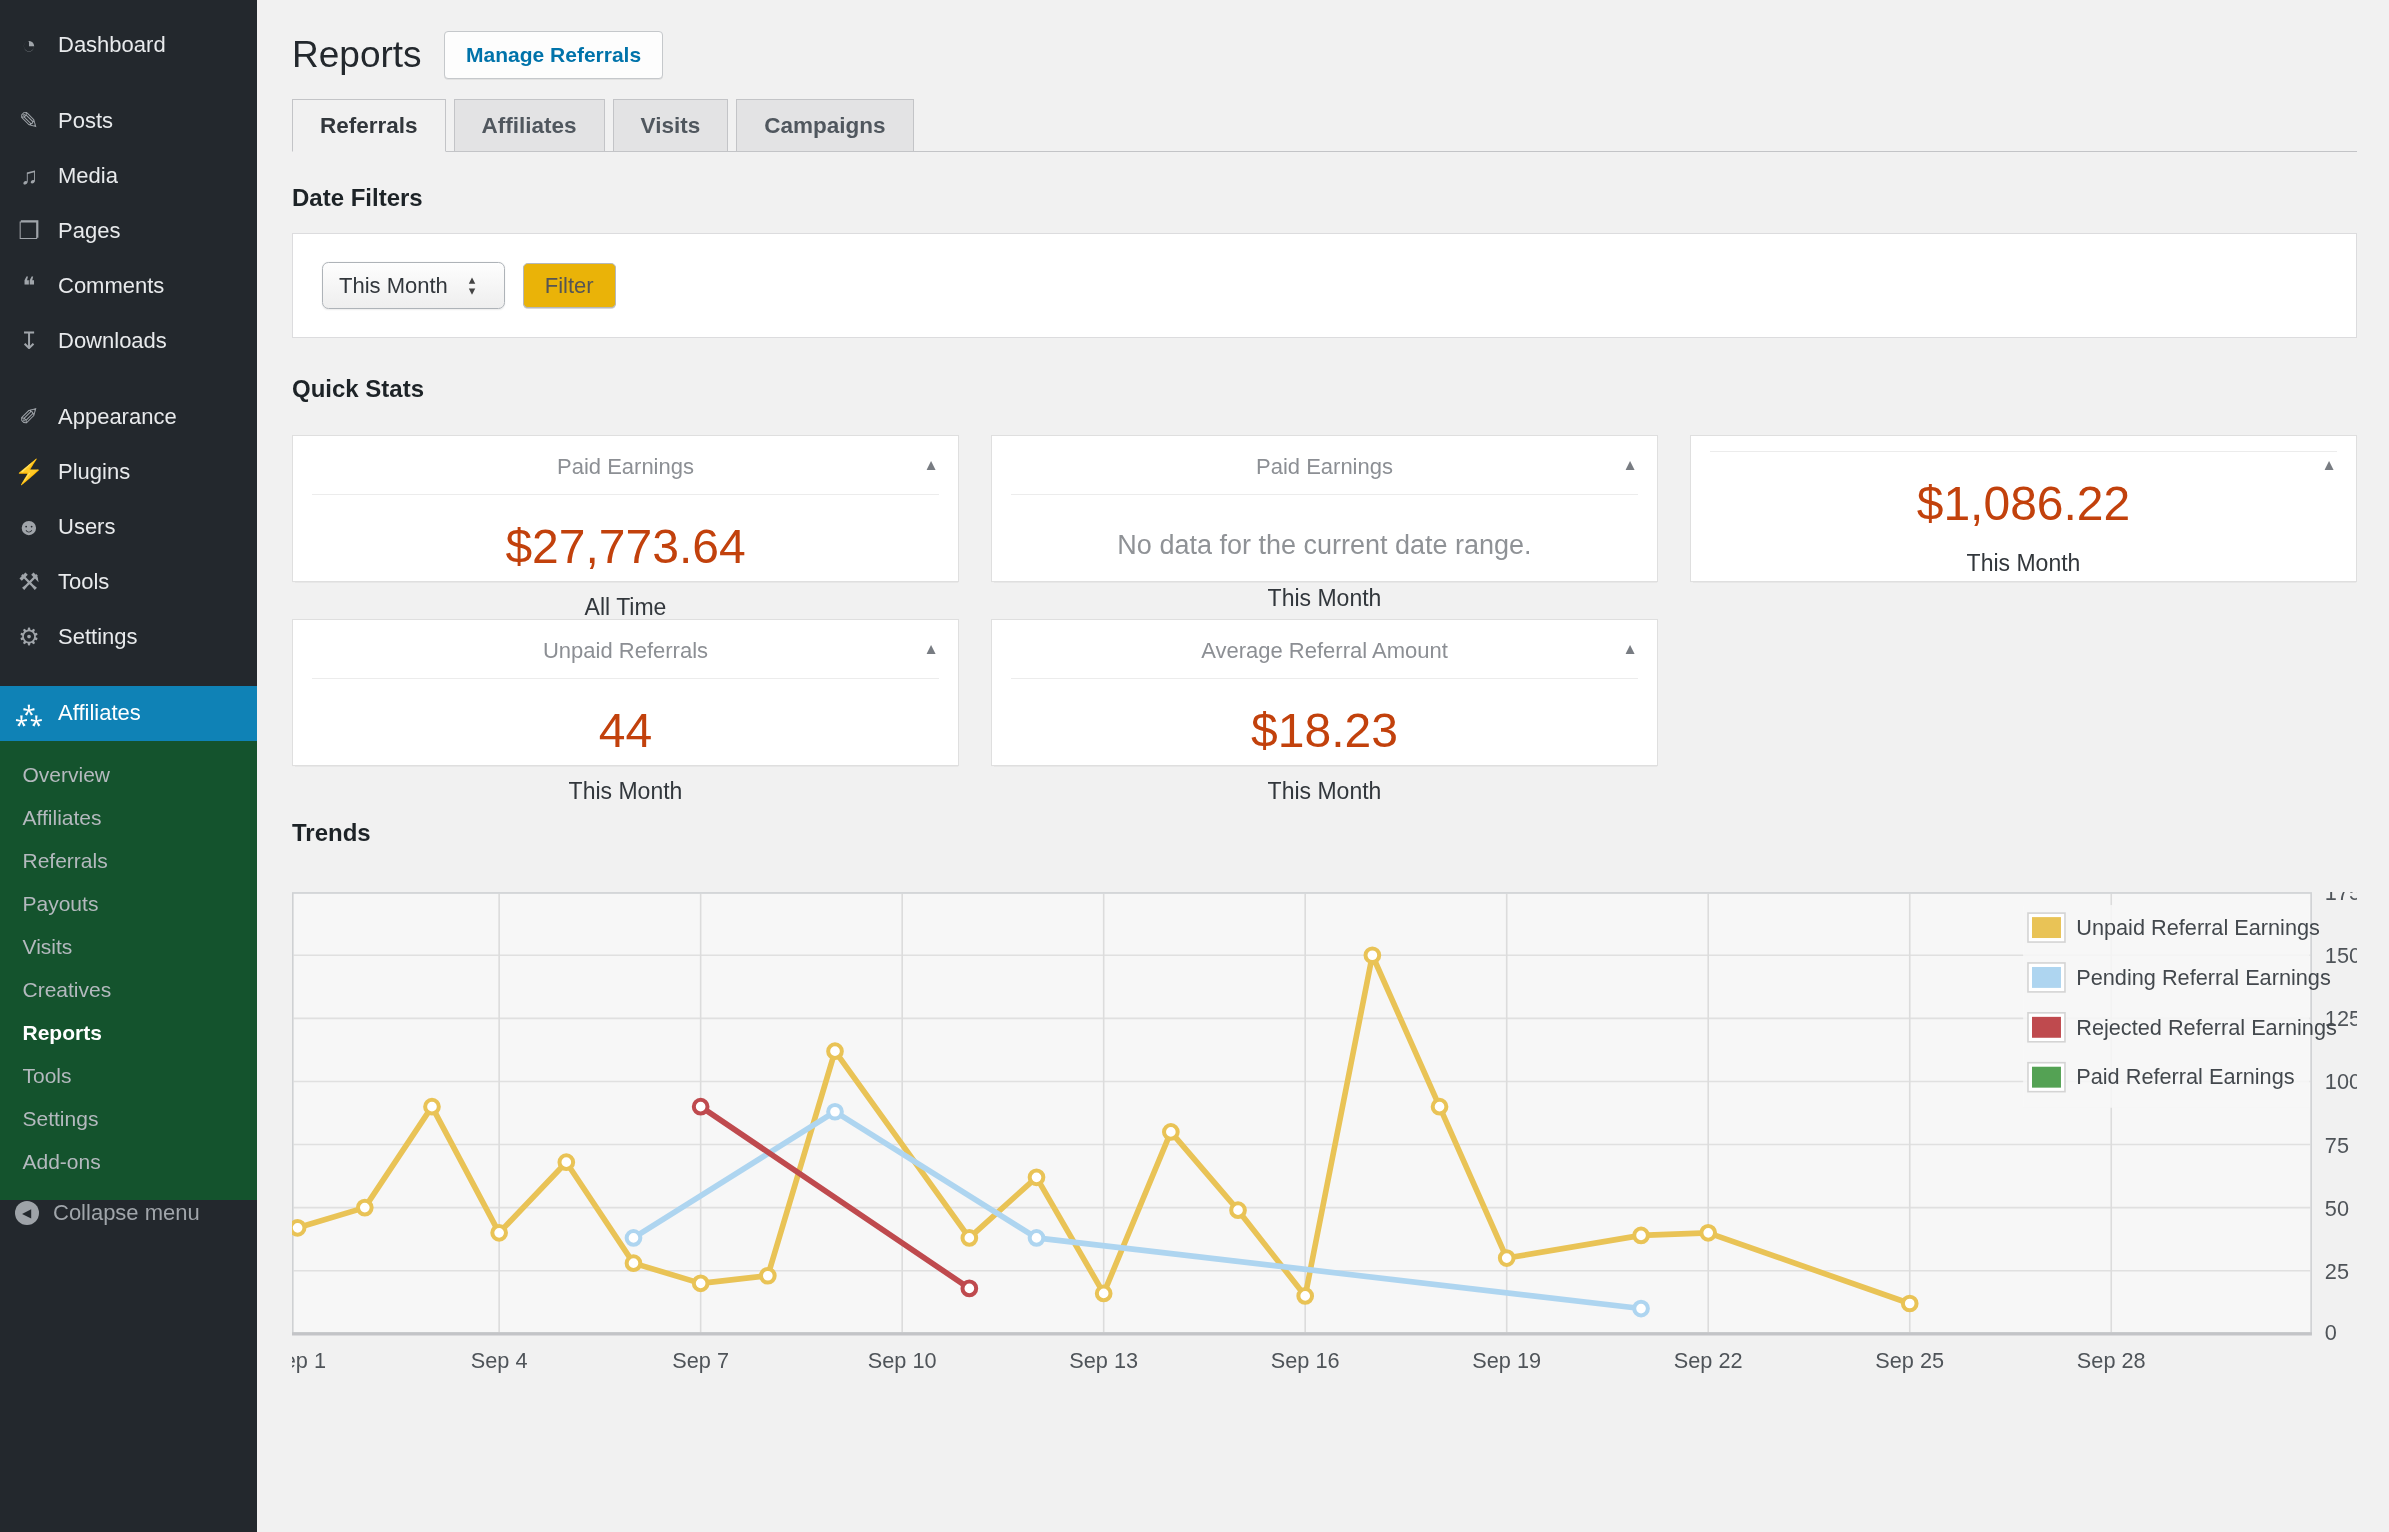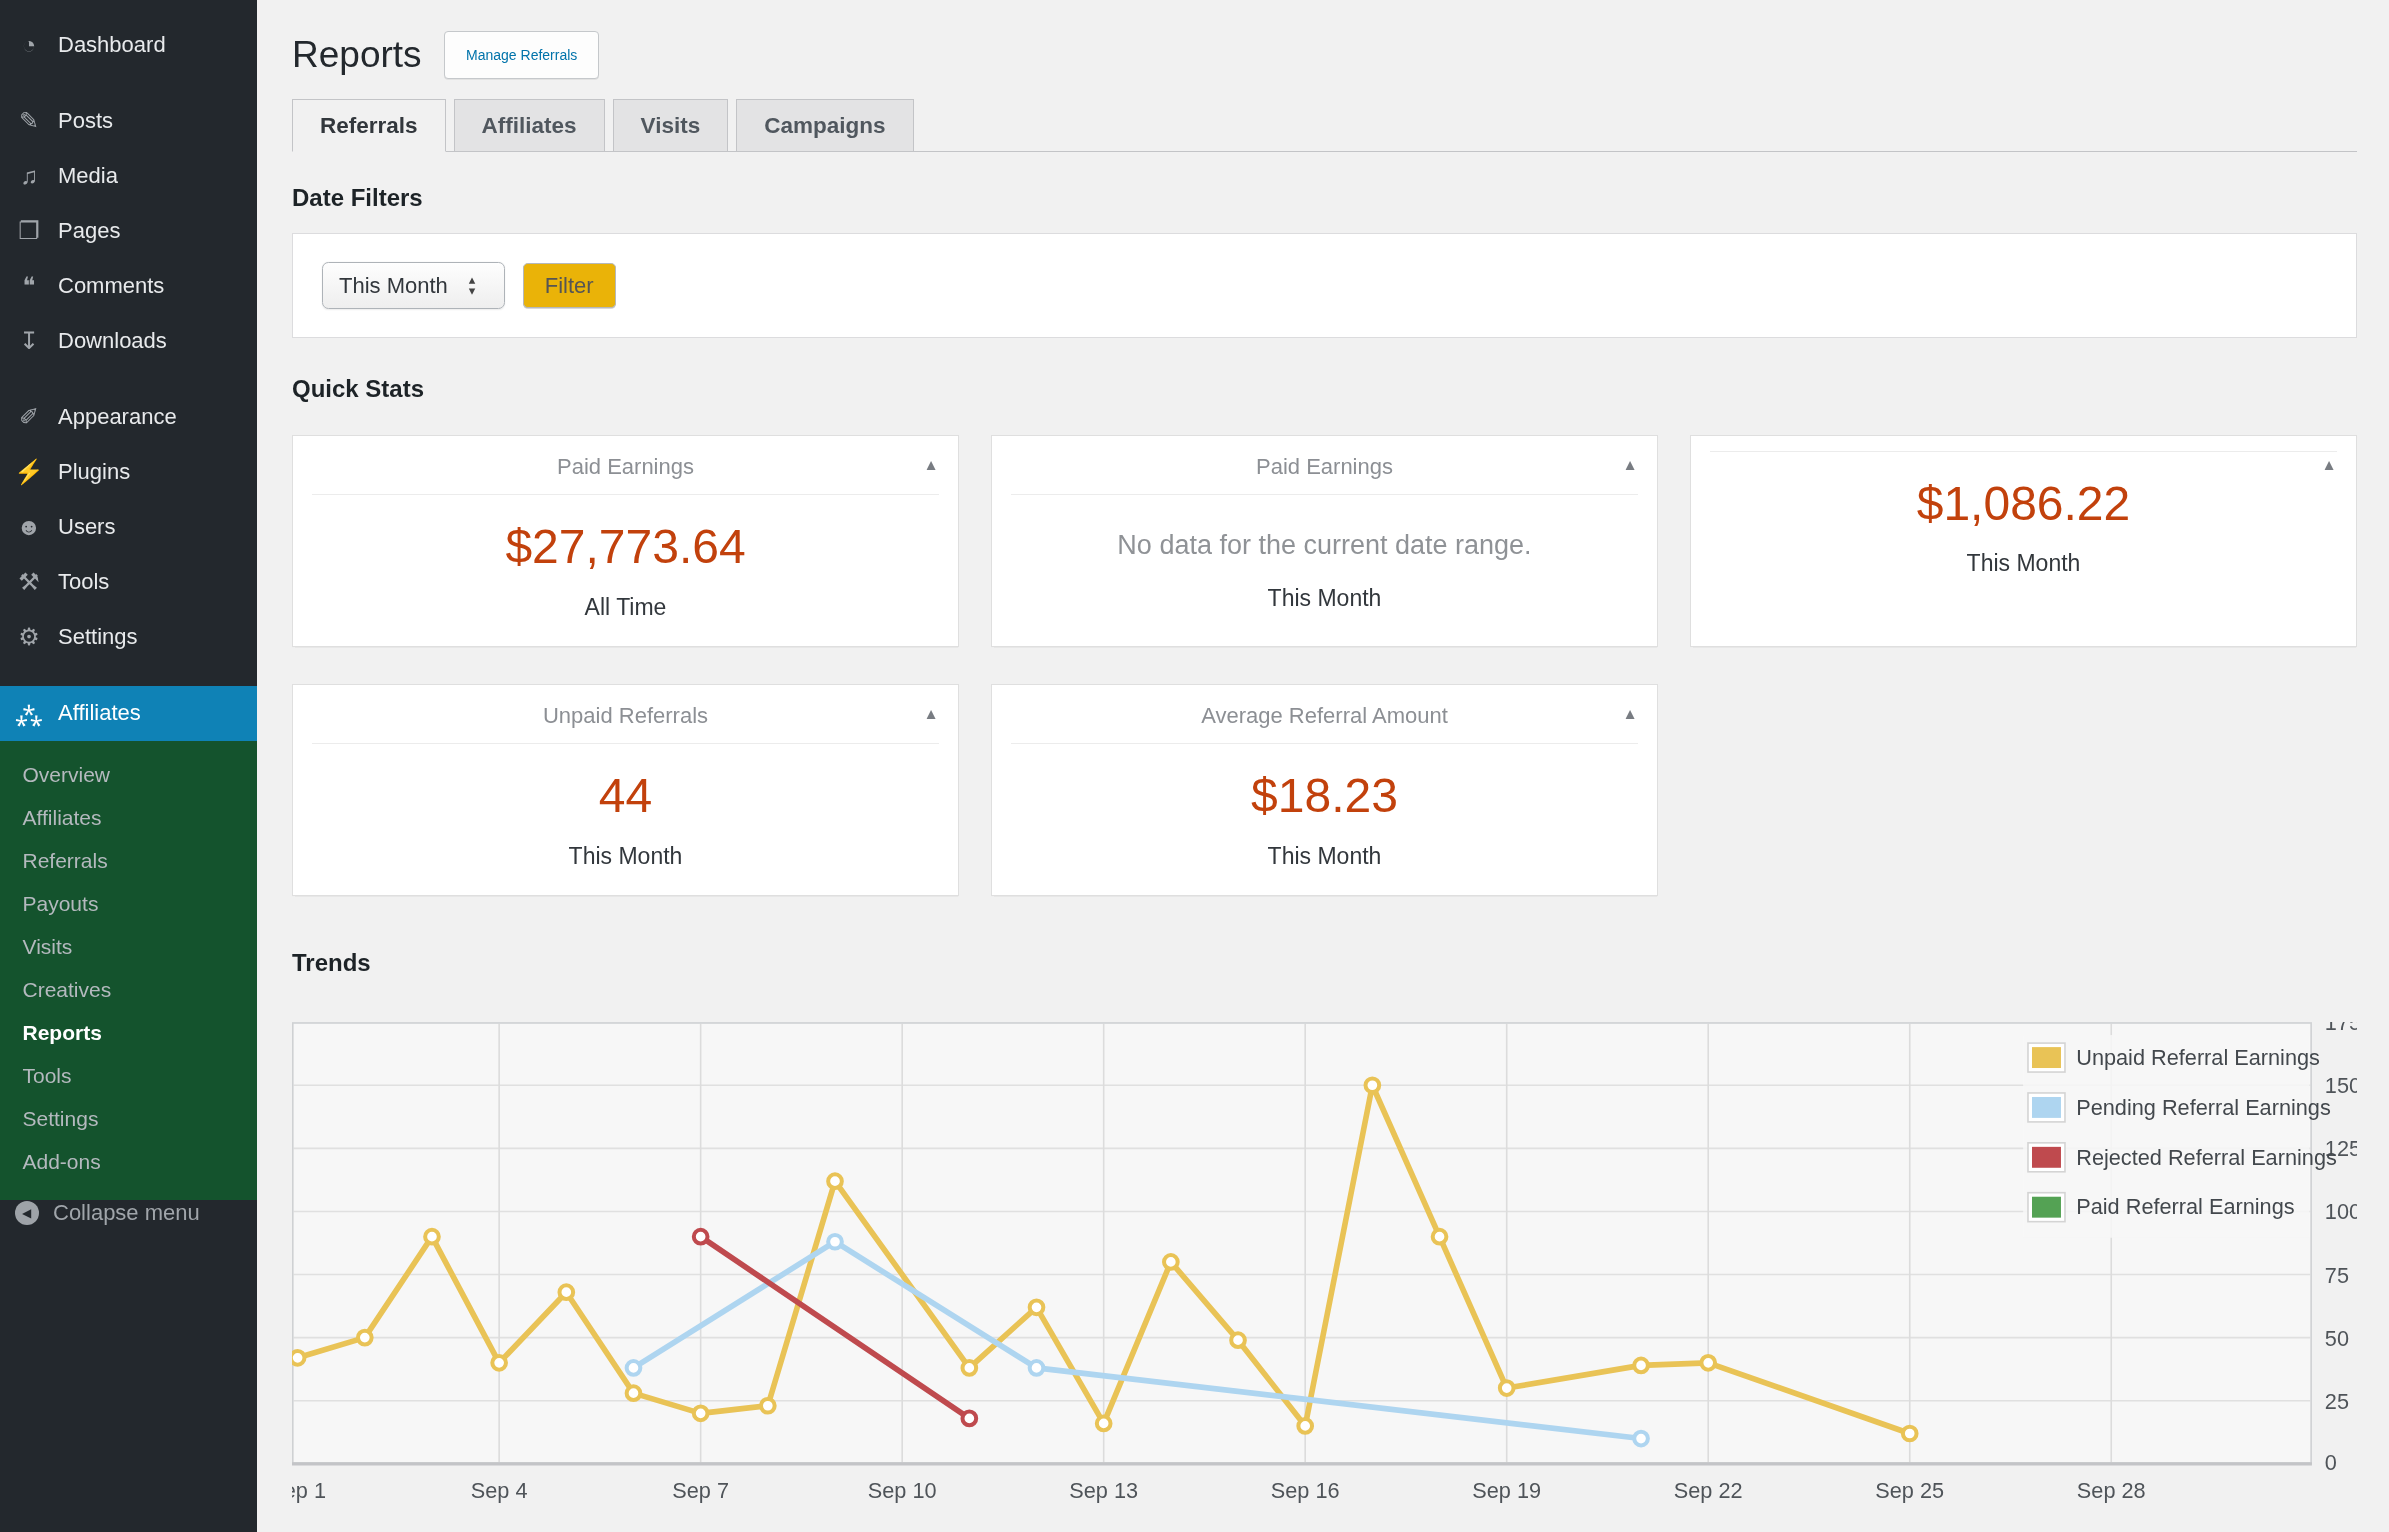--- a/index.html
+++ b/index.html
@@ -22,41 +22,41 @@
   .collapse { position:absolute; top:1189px; left:0; width:100%; height:48px; display:flex; align-items:center; cursor:pointer; }
   .collapse .c-icon { width:24px; height:24px; border-radius:50%; background:#9ea3a8; color:#23282d; font-size:12px;
       display:flex; align-items:center; justify-content:center; margin:0 14.5px 0 14.5px; }
   .collapse .c-label { font-size:22px; color:#a0a5aa; }
 
   
   .main { flex:1; padding:0 32px 0 35px; }
   .title-row { margin-top:29px; height:51px; display:flex; align-items:center; }
   .page-title { font-size:37px; font-weight:400; color:#23282d; }
   .title-action { margin-left:22.5px; background:#fdfdfd; border:0.8px solid #c5c8cb; border-radius:4px; height:48px;
-      padding:0 21px; font-size:14px; font-weight:normal; color:#0073aa; display:flex; align-items:center; cursor:pointer;
+      padding:0 21px; font-size:21px; font-weight:bold; color:#0073aa; display:flex; align-items:center; cursor:pointer;
       box-shadow:0 0.8px 0 #ddd; }
 
   .tabs { margin-top:19.3px; border-bottom:0.8px solid #c3c4c7; display:flex; height:53px; }
   .tab { height:52px; margin-right:8px; padding:0 27px; display:flex; align-items:center; font-size:22.5px; font-weight:600;
       color:#50575e; background:#e3e3e4; border:0.8px solid #c3c4c7; border-bottom:none; cursor:pointer; }
   .tab.active { background:#f1f1f1; color:#32373c; height:53px; margin-bottom:-0.8px; border-bottom:0.8px solid #f1f1f1; }
 
   .section-h { font-size:24px; font-weight:bold; color:#1d2327; }
   .h-datefilters { margin-top:32px; }
   .panel { margin-top:21px; height:105px; background:#fff; border:0.8px solid #dcdcde; display:flex; align-items:center; padding:0 29px; }
   .select { height:47px; min-width:183px; background:linear-gradient(#fefefe,#eeeeee); border:0.8px solid #aeb3b8; border-radius:6.4px;
       display:flex; align-items:center; padding:0 13px 0 16px; font-size:22px; color:#32373c; cursor:pointer;
       box-shadow:0 0.8px 1.6px rgba(0,0,0,.08); }
   .select .arrows { margin-left:21px; display:flex; flex-direction:column; line-height:10.5px; font-size:13px; color:#444; }
   .btn { margin-left:17.7px; height:45px; padding:0 21px; background:#eab308; border:0.8px solid #b5b8bb; border-radius:4.8px;
       font-size:22px; color:#555; display:flex; align-items:center; cursor:pointer; box-shadow:0 0.8px 0 #ccc; }
 
   .h-quickstats { margin-top:37px; }
   .cards { margin-top:32px; display:grid; grid-template-columns:repeat(3,1fr); column-gap:32px; row-gap:37px; }
-  .card { background:#fff; border:0.8px solid #dfdfdf; height:212px; position:relative; box-shadow:0 0.8px 0.8px rgba(0,0,0,.04); }
+  .card { background:#fff; border:0.8px solid #dfdfdf; height:147px; position:relative; box-shadow:0 0.8px 0.8px rgba(0,0,0,.04); }
   .card-title { margin-top:17.7px; text-align:center; font-size:22px; color:#8c8f94; }
   .card-caret { position:absolute; right:19.3px; top:19.3px; font-size:15.3px; color:#787c82; cursor:pointer; }
   .card-div { margin:14.5px 19.3px 0; border-bottom:1.6px solid #ececec; }
   .card-value { margin-top:24px; text-align:center; font-size:48px; color:#c2410c; }
   .card-value.no-data { font-size:27px; color:#8f9296; margin-top:35px; }
   .card-caption { margin-top:19.3px; text-align:center; font-size:23px; color:#32373c; }
   .card:nth-child(2) .card-caption { margin-top:24px; }
 
   .h-trends { margin-top:53px; }
   .chart-wrap { margin-top:45px; position:relative; width:2065px; height:483px; }

